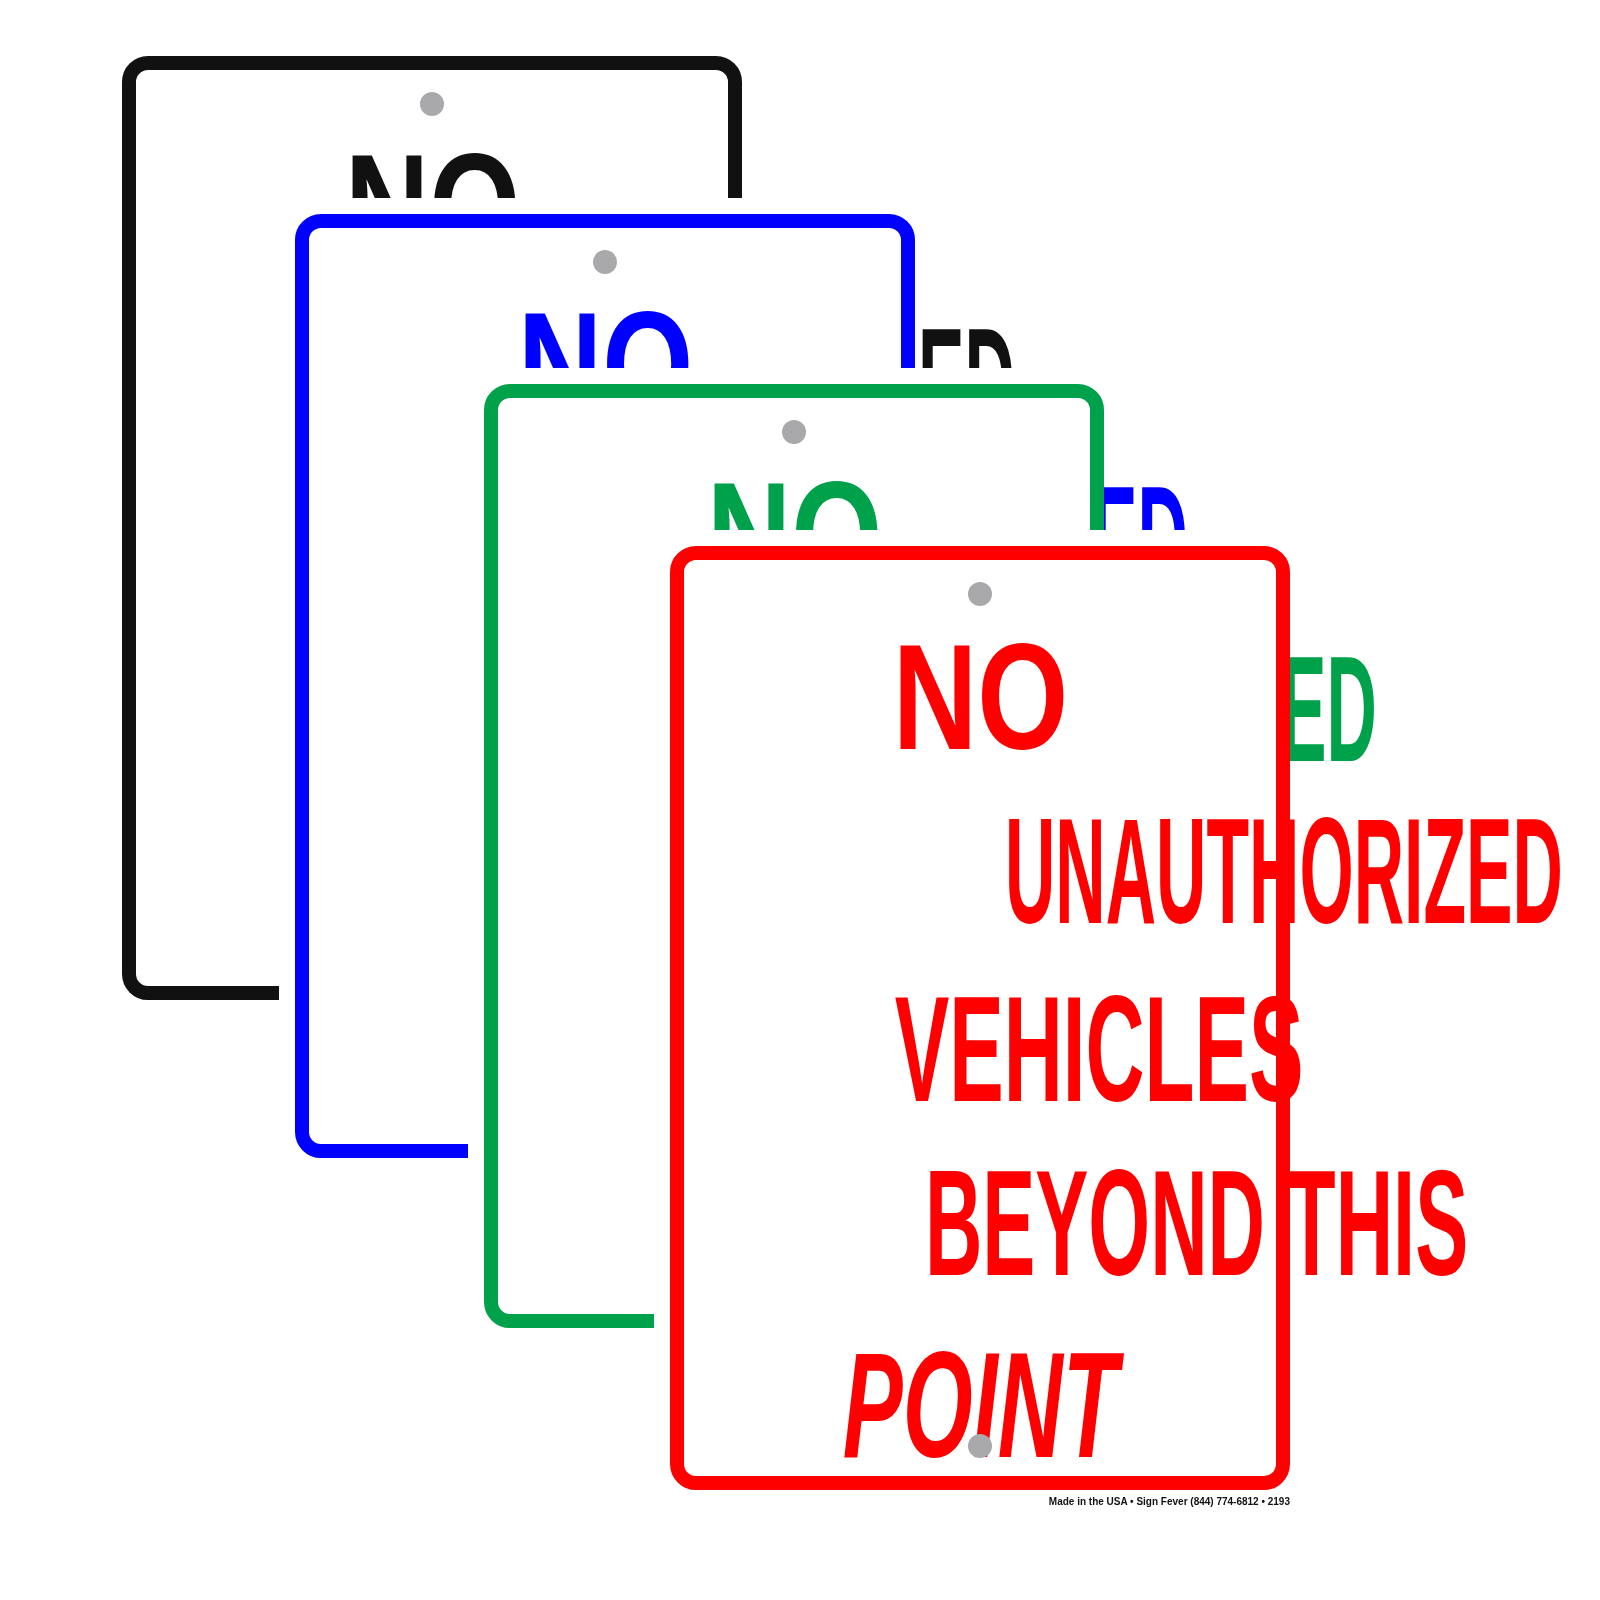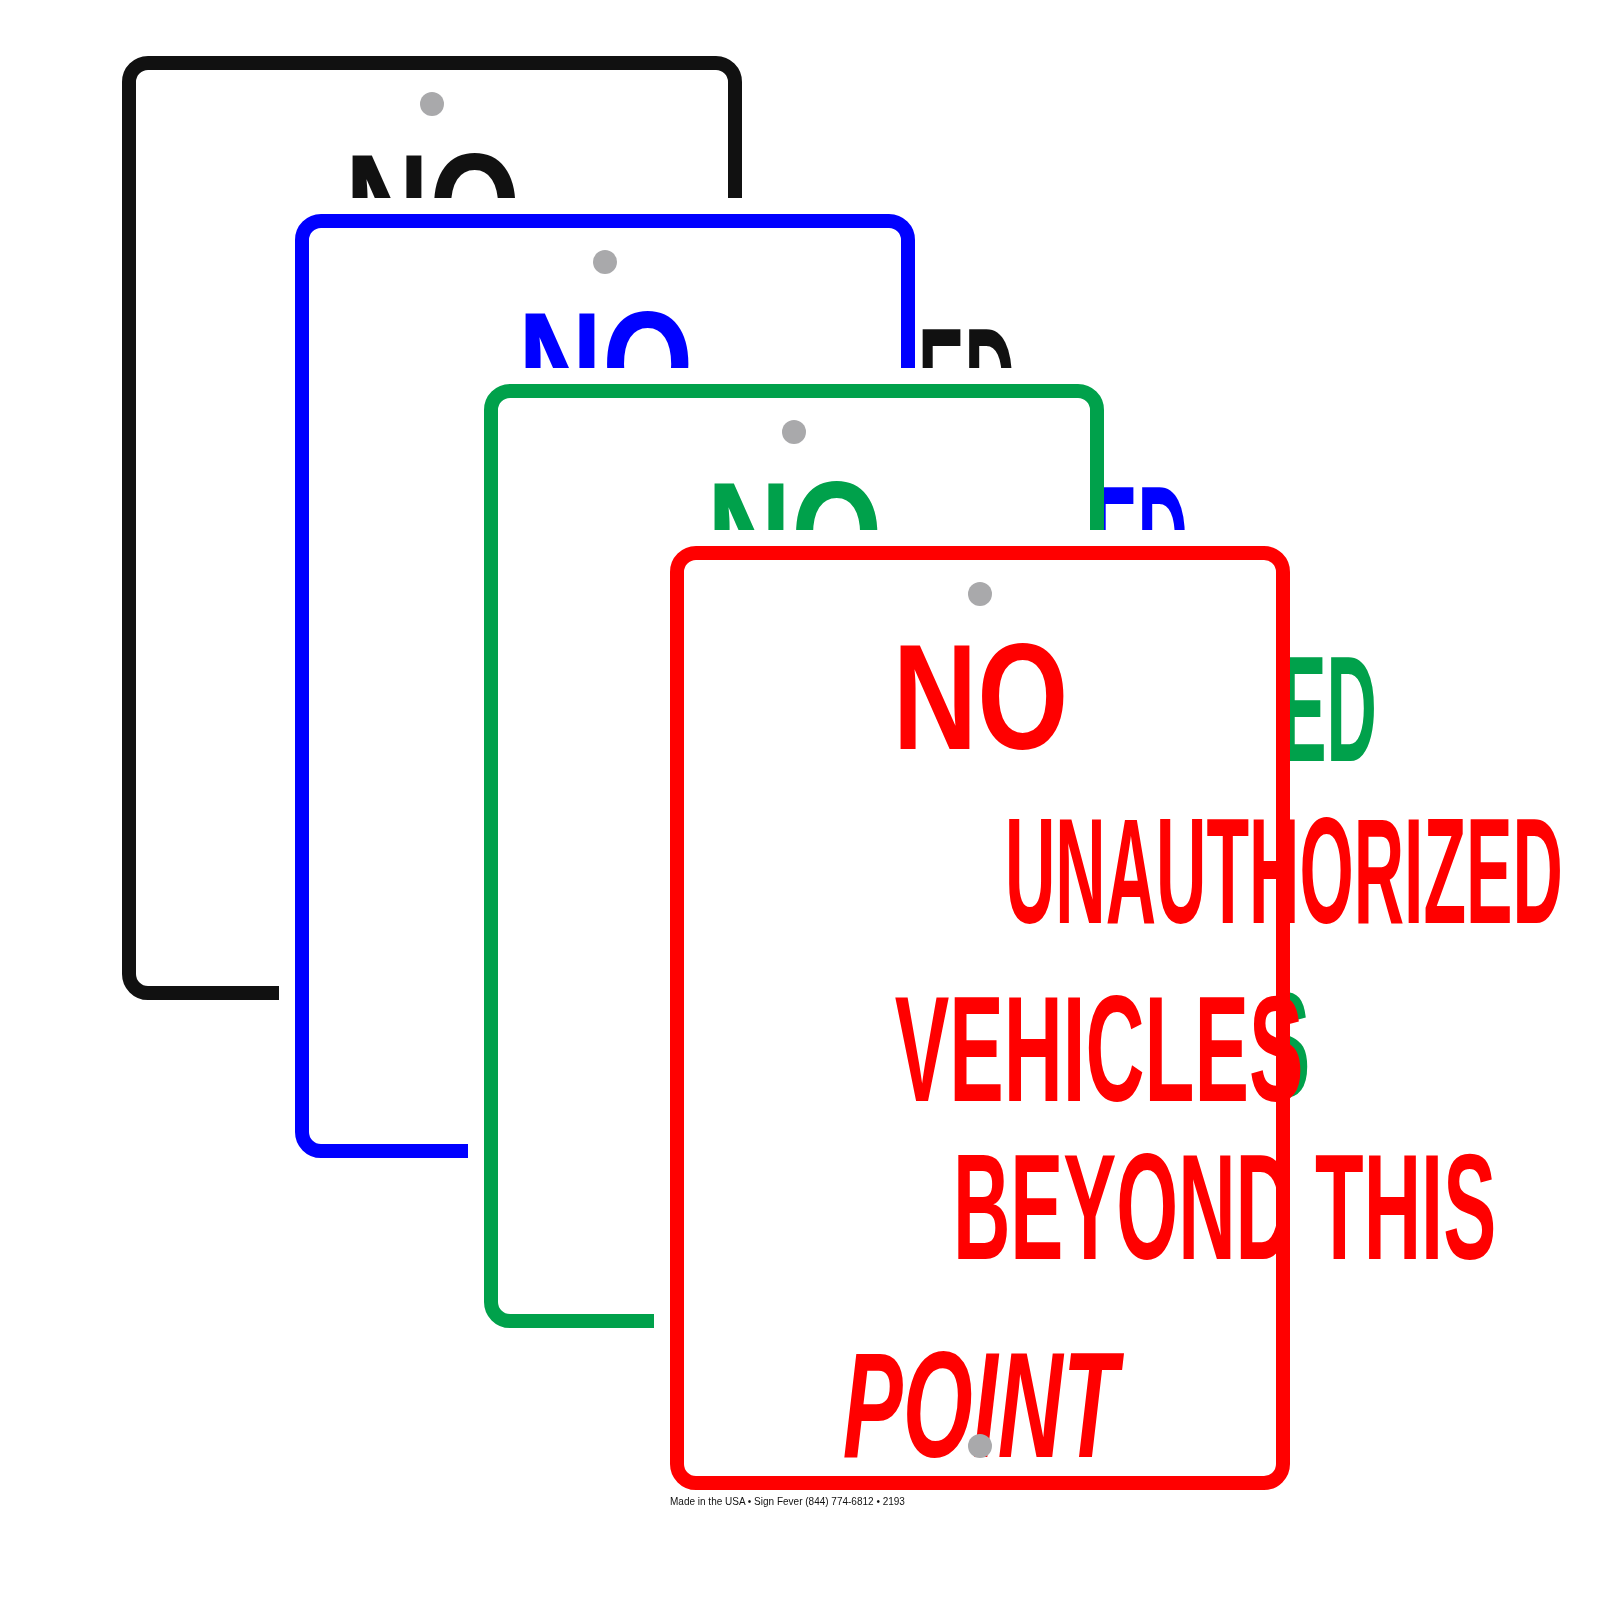--- a/index.html
+++ b/index.html
@@ -60,33 +60,33 @@
     display: inline-block;
     transform: scaleX(0.62);
     transform-origin: center center;
   }
   .l-no   { top: 62px;  font-size: 150px; }
   .l-no span { transform: scaleX(0.78); }
   .l-unauth { top: 236px; font-size: 150px; }
   .l-unauth span { transform: scaleX(0.465); }
   .l-veh  { top: 414px; font-size: 150px; margin-left: 40px; }
   .l-veh span { transform: scaleX(0.545); }
-  .l-beyond { top: 572px; font-size: 150px; margin-left: 28px; }
+  .l-beyond { top: 588px; font-size: 150px; }
   .l-beyond span { transform: scaleX(0.53); }
   .l-point { top: 770px; font-size: 150px; font-style: italic; }
   .l-point span { transform: scaleX(0.60); }
 
   .footer {
     position: absolute;
     top: 1496px;
     left: 670px;
     width: 620px;
-    text-align: left;
+    text-align: right;
     font-size: 10px;
-    font-weight: normal;
+    font-weight: bold;
     color: #111111;
   }
 </style>
 </head>
 <body>
 
 <div class="sign" style="left:122px; top:56px; box-shadow:none;">
   <div class="sign-inner" style="border-color:#111111; color:#111111;">
     <div class="hole top"></div>
     <div class="line l-no"><span>NO</span></div>

